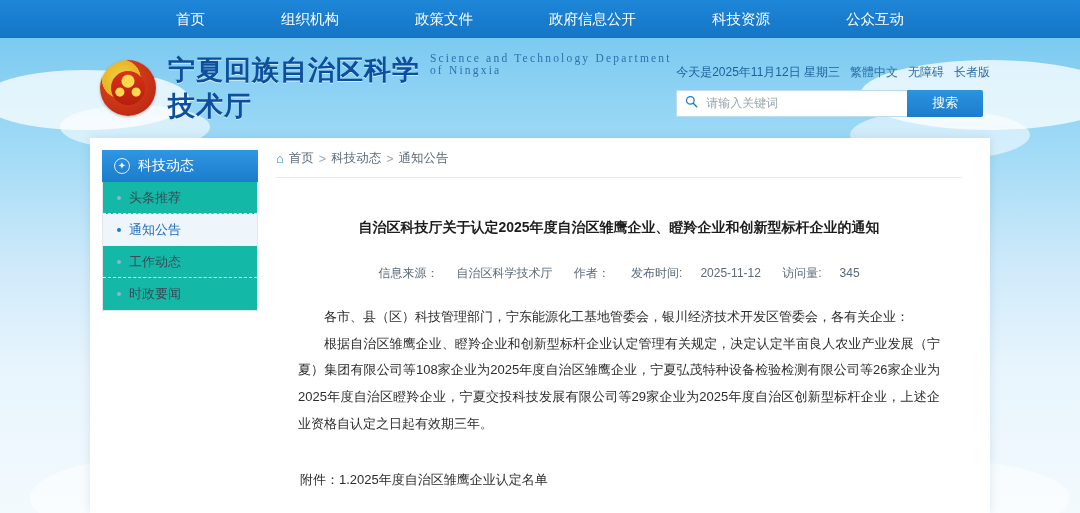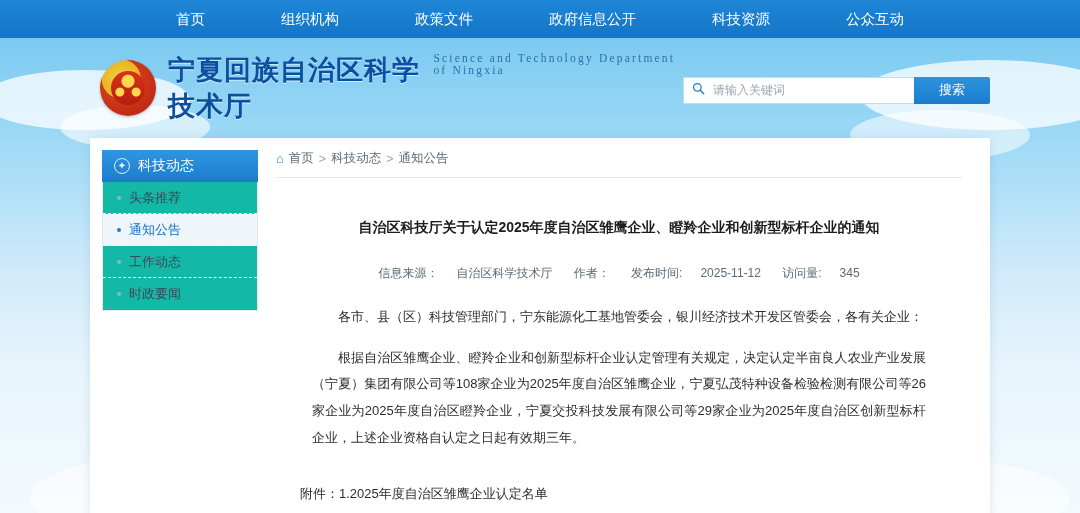--- a/index.html
+++ b/index.html
@@ -266,21 +266,21 @@
     color: #5b6a77;
   }
   .art-meta span { margin: 0 9px; }
   .art-body {
     margin-top: 22px;
     font-size: 13px;
     color: #2d2d2d;
     line-height: 2.05;
     padding: 0 14px;
   }
-  .art-body p { margin: 14px; text-indent: 2em; text-align: justify; }
+  .art-body p { margin: 0; text-indent: 2em; text-align: justify; }
   .attach {
     margin-top: 30px;
     padding: 0 14px 0 58px;
     font-size: 13px;
     color: #2d2d2d;
     line-height: 2.05;
   }
   .attach .a-label { margin-left: -42px; }
   .attach .a-item { cursor: pointer; }
 </style>
@@ -307,20 +307,26 @@
   <div class="header-inner">
     <div class="brand">
       <div class="emblem"></div>
       <div class="brand-text">
         <div class="brand-cn">宁夏回族自治区科学技术厅</div>
         <div class="brand-en">Science and Technology Department of Ningxia</div>
       </div>
     </div>
 
     <div class="header-right">
+      <div class="meta-row">
+        <span class="date">今天是2025年11月12日 星期三</span>
+        <span class="lnk">繁體中文</span>
+        <span class="lnk">无障碍</span>
+        <span class="lnk">长者版</span>
+      </div>
 
       <div class="searchbar">
         <div class="search-field">
           <span>
             <svg width="13" height="13" viewBox="0 0 16 16">
               <circle cx="6.6" cy="6.6" r="4.7" fill="none" stroke="#1b7ccd" stroke-width="1.6"></circle>
               <line x1="10.2" y1="10.2" x2="14.4" y2="14.4" stroke="#1b7ccd" stroke-width="1.8" stroke-linecap="round"></line>
             </svg>
           </span>
           <input class="search-input" type="text" placeholder="请输入关键词" style="">

